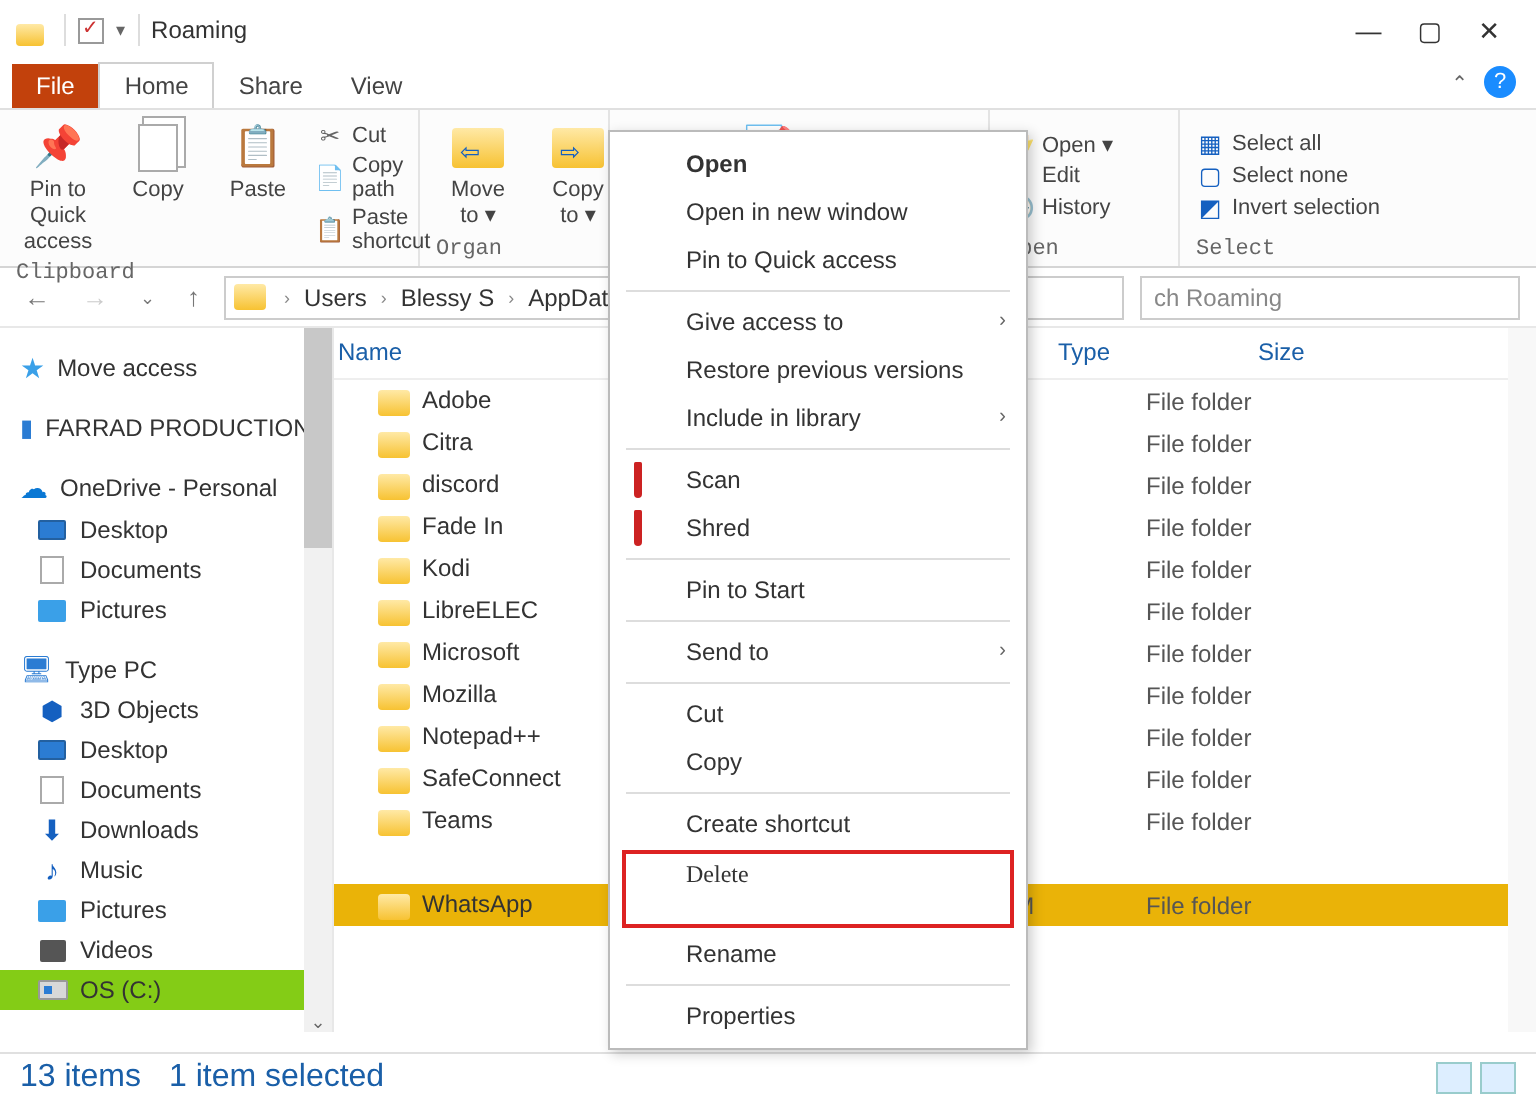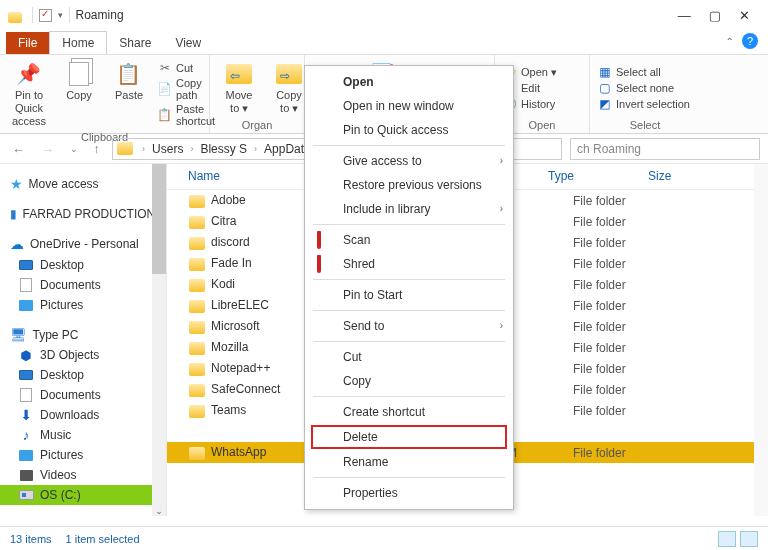--- a/index.html
+++ b/index.html
@@ -22,21 +22,21 @@
 .tab { padding:4px 12px; font-size:12px; color:#444; }
 .tab.file { background:#c2410c; color:#fff; }
 .tab.active { border:1px solid #d0d0d0; border-bottom:none; background:#fff; }
 .help-ic { position:absolute; right:10px; top:3px; width:16px; height:16px; border-radius:50%; background:#1a8cff; color:#fff; font-size:11px; text-align:center; line-height:16px; }
 .chev-up { position:absolute; right:34px; top:6px; font-size:10px; color:#666; }
 
 
 .ribbon { height:80px; border-top:1px solid #e0e0e0; border-bottom:1px solid #d5d5d5; display:flex; background:#fcfcfc; }
 .rgroup { border-right:1px solid #e4e4e4; padding:4px 8px 2px; display:flex; flex-direction:column; }
 .rgroup .items { display:flex; gap:8px; flex:1; }
-.rgroup .glabel { font-size:11px; color:#666; text-align:center; margin-top:2px; }
+.rgroup .glabel { font-size:11px; color:#666; text-align:left; margin-top:2px;font-family:Liberation Mono, monospace; }
 .rbtn { display:flex; flex-direction:column; align-items:center; justify-content:flex-start; font-size:11px; color:#444; min-width:42px; text-align:center; line-height:1.2; padding-top:2px; }
 .rbtn .ric { width:28px; height:26px; margin-bottom:2px; display:flex; align-items:center; justify-content:center; font-size:20px; }
 .rsub { display:flex; flex-direction:column; gap:2px; justify-content:center; }
 .rsub div { font-size:11px; color:#444; display:flex; align-items:center; gap:4px; }
 .rsub .sic { width:14px; height:14px; display:inline-flex; align-items:center; justify-content:center; font-size:12px; }
 
 
 .addrrow { height:30px; display:flex; align-items:center; padding:0 8px; gap:8px; border-bottom:1px solid #e8e8e8; }
 .navarr { color:#777; font-size:13px; padding:0 4px; }
 .navarr.disabled { color:#ccc; }
@@ -52,40 +52,40 @@
 .navpane .sb { position:absolute; right:0; top:0; width:14px; height:100%; background:#f1f1f1; }
 .navpane .sb .thumb { background:#c8c8c8; width:14px; height:110px; position:absolute; top:0; }
 .navpane .sb .arrd { position:absolute; bottom:0; font-size:9px; width:14px; text-align:center; color:#666; }
 .nit { display:flex; align-items:center; gap:6px; padding:3px 0 3px 18px; font-size:12px; }
 .nit.sel { background:#84cc16; }
 .nit .nic { width:16px; height:14px; display:inline-flex; align-items:center; justify-content:center; }
 .nhdr { padding:6px 0 3px 10px; font-size:12px; display:flex; align-items:center; gap:6px; }
 
 .filepane { flex:1; position:relative; }
 .cols { display:flex; height:26px; border-bottom:1px solid #eee; font-size:12px; color:#1a5fa8; }
-.cols div { padding:5px 21px; }
+.cols div { padding:5px 2px; }
 .c-name { width:200px; } .c-date { width:160px; } .c-type { width:100px; } .c-size { width:70px; }
 .frow { display:flex; align-items:center; height:21px; font-size:12px; }
 .frow.sel { background:#eab308; }
 .frow .cell { padding:0 10px;margin-left:12px; }
 .frow .fic2 { width:16px; height:13px; background:linear-gradient(#ffe9a6,#f7c232); border-radius:2px; margin-right:6px; display:inline-block; vertical-align:middle; }
 .frow .n { width:200px; } .frow .d { width:160px; color:#555; } .frow .t { width:100px; color:#555; } .frow .s { width:70px; }
 .fsb { position:absolute; right:0; top:0; width:14px; height:100%; background:#f8f8f8; }
 
 
 .ctxmenu { position:absolute; left:304px; top:65px; width:210px; background:#fff; border:1px solid #bbb; box-shadow:2px 2px 6px rgba(0,0,0,0.2); z-index:50; padding:4px 0; font-size:12px; }
 .ctxmenu .mi { padding:5px 14px 5px 38px; position:relative; }
 .ctxmenu .mi.bold { font-weight:bold; }
 .ctxmenu .mi .arr { position:absolute; right:10px; top:6px; font-size:10px; color:#666; }
 .ctxmenu .mi .mic { position:absolute; left:12px; top:5px; width:14px; height:14px; }
 .ctxmenu .msep { height:1px; background:#ddd; margin:3px 8px; }
-.ctxmenu .hl { border:2px solid #d22; margin:1px 6px; padding:3px 8px 3px 30px; }
-
-
-.status { position:absolute; bottom:0; left:0; right:0; height:24px; border-top:1px solid #e0e0e0; display:flex; align-items:center; padding:0 10px; font-size:11px; color:#1a5fa8; gap:14px; }
+.ctxmenu .hl { border:2px solid #d22; margin:1px 6px; padding:3px 8px 17px 30px;font-family:Liberation Serif, serif; }
+
+
+.status { position:absolute; bottom:0; left:0; right:0; height:24px; border-top:1px solid #e0e0e0; display:flex; align-items:center; padding:0 10px; font-size:16px; color:#1a5fa8; gap:14px; }
 .status .views { margin-left:auto; display:flex; gap:4px; }
 .status .vbtn { width:18px; height:16px; border:1px solid #9cc; background:#def; }
 
 
 .pin { color:#6a6a6a; font-size:22px; } 
 .copyic { background:#fff; border:1px solid #aaa; width:20px; height:24px; box-shadow:3px -3px 0 #fff, 3px -3px 0 1px #aaa; }
 .foldic { width:26px; height:20px; background:linear-gradient(#ffe9a6,#f7c232); border-radius:2px; position:relative; }
 .foldic .barr { position:absolute; left:4px; top:5px; color:#1560c0; font-size:12px; }
 .xic { color:#c22; font-size:20px; font-weight:bold; }
 .chkv { color:#c22; font-size:22px; }

